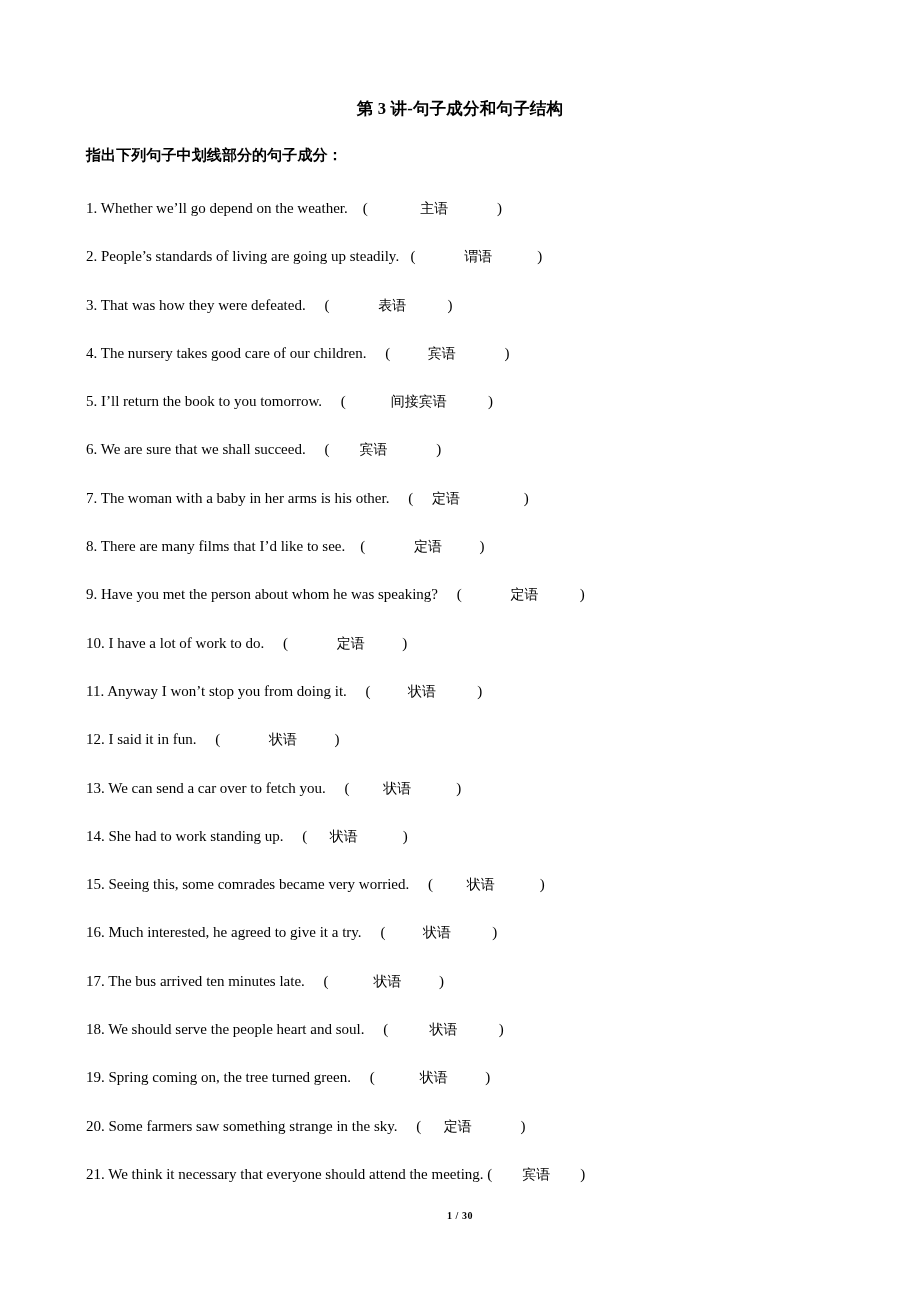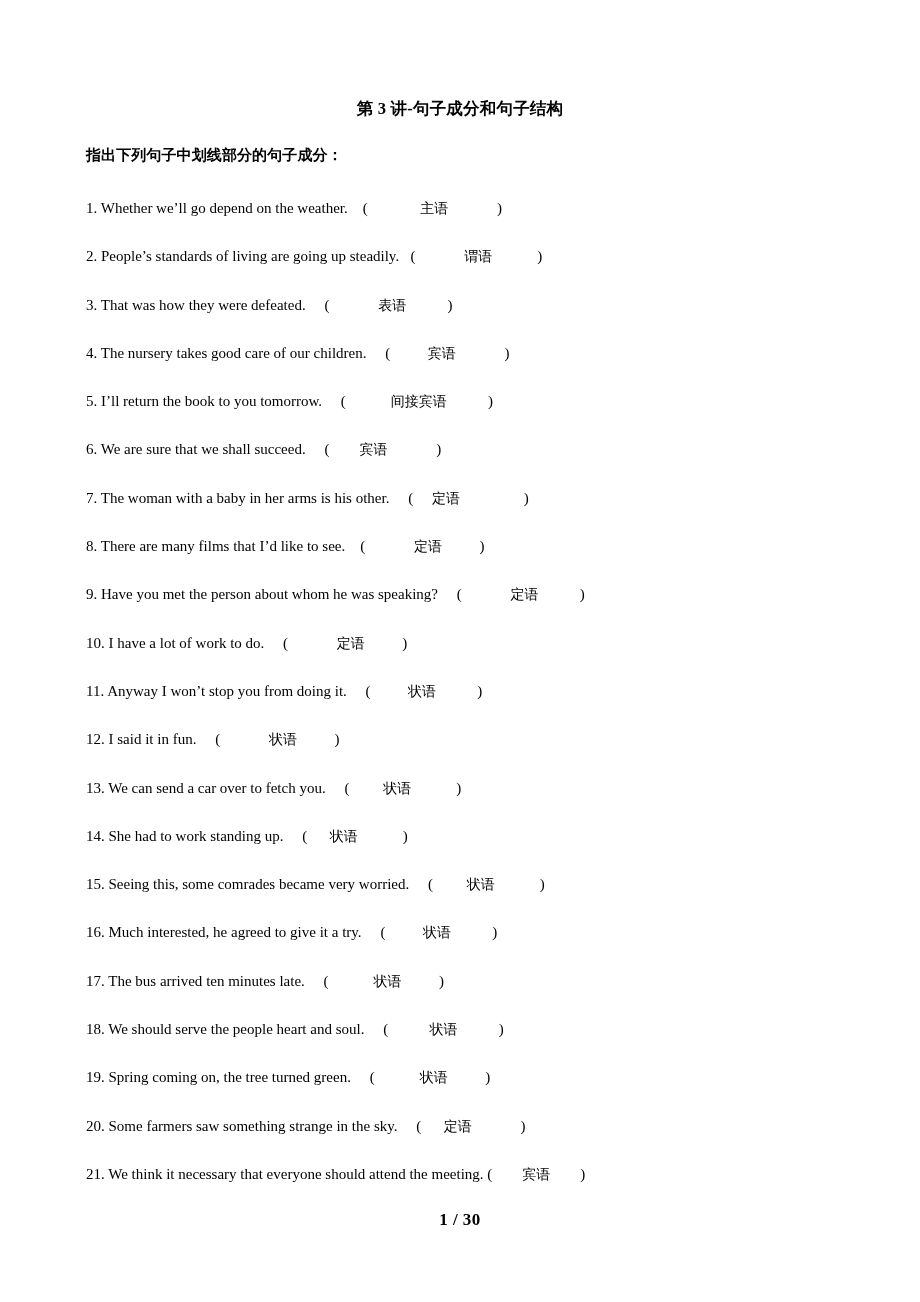--- a/index.html
+++ b/index.html
@@ -73,21 +73,21 @@
   .ans-cn {
     font-family: "DejaVu Sans", "Liberation Sans", sans-serif;
     font-size: 14px;
   }
   .footer {
     position: absolute;
     left: 0;
     top: 1210px;
     width: 920px;
     text-align: center;
-    font-size: 17px;
+    font-size: 10px;
     font-weight: bold;
     letter-spacing: 0.5px;
   }
 </style>
 </head>
 <body>
 
 <div class="page">
 
   <div class="doc-title">第 3 讲-句子成分和句子结构</div>

